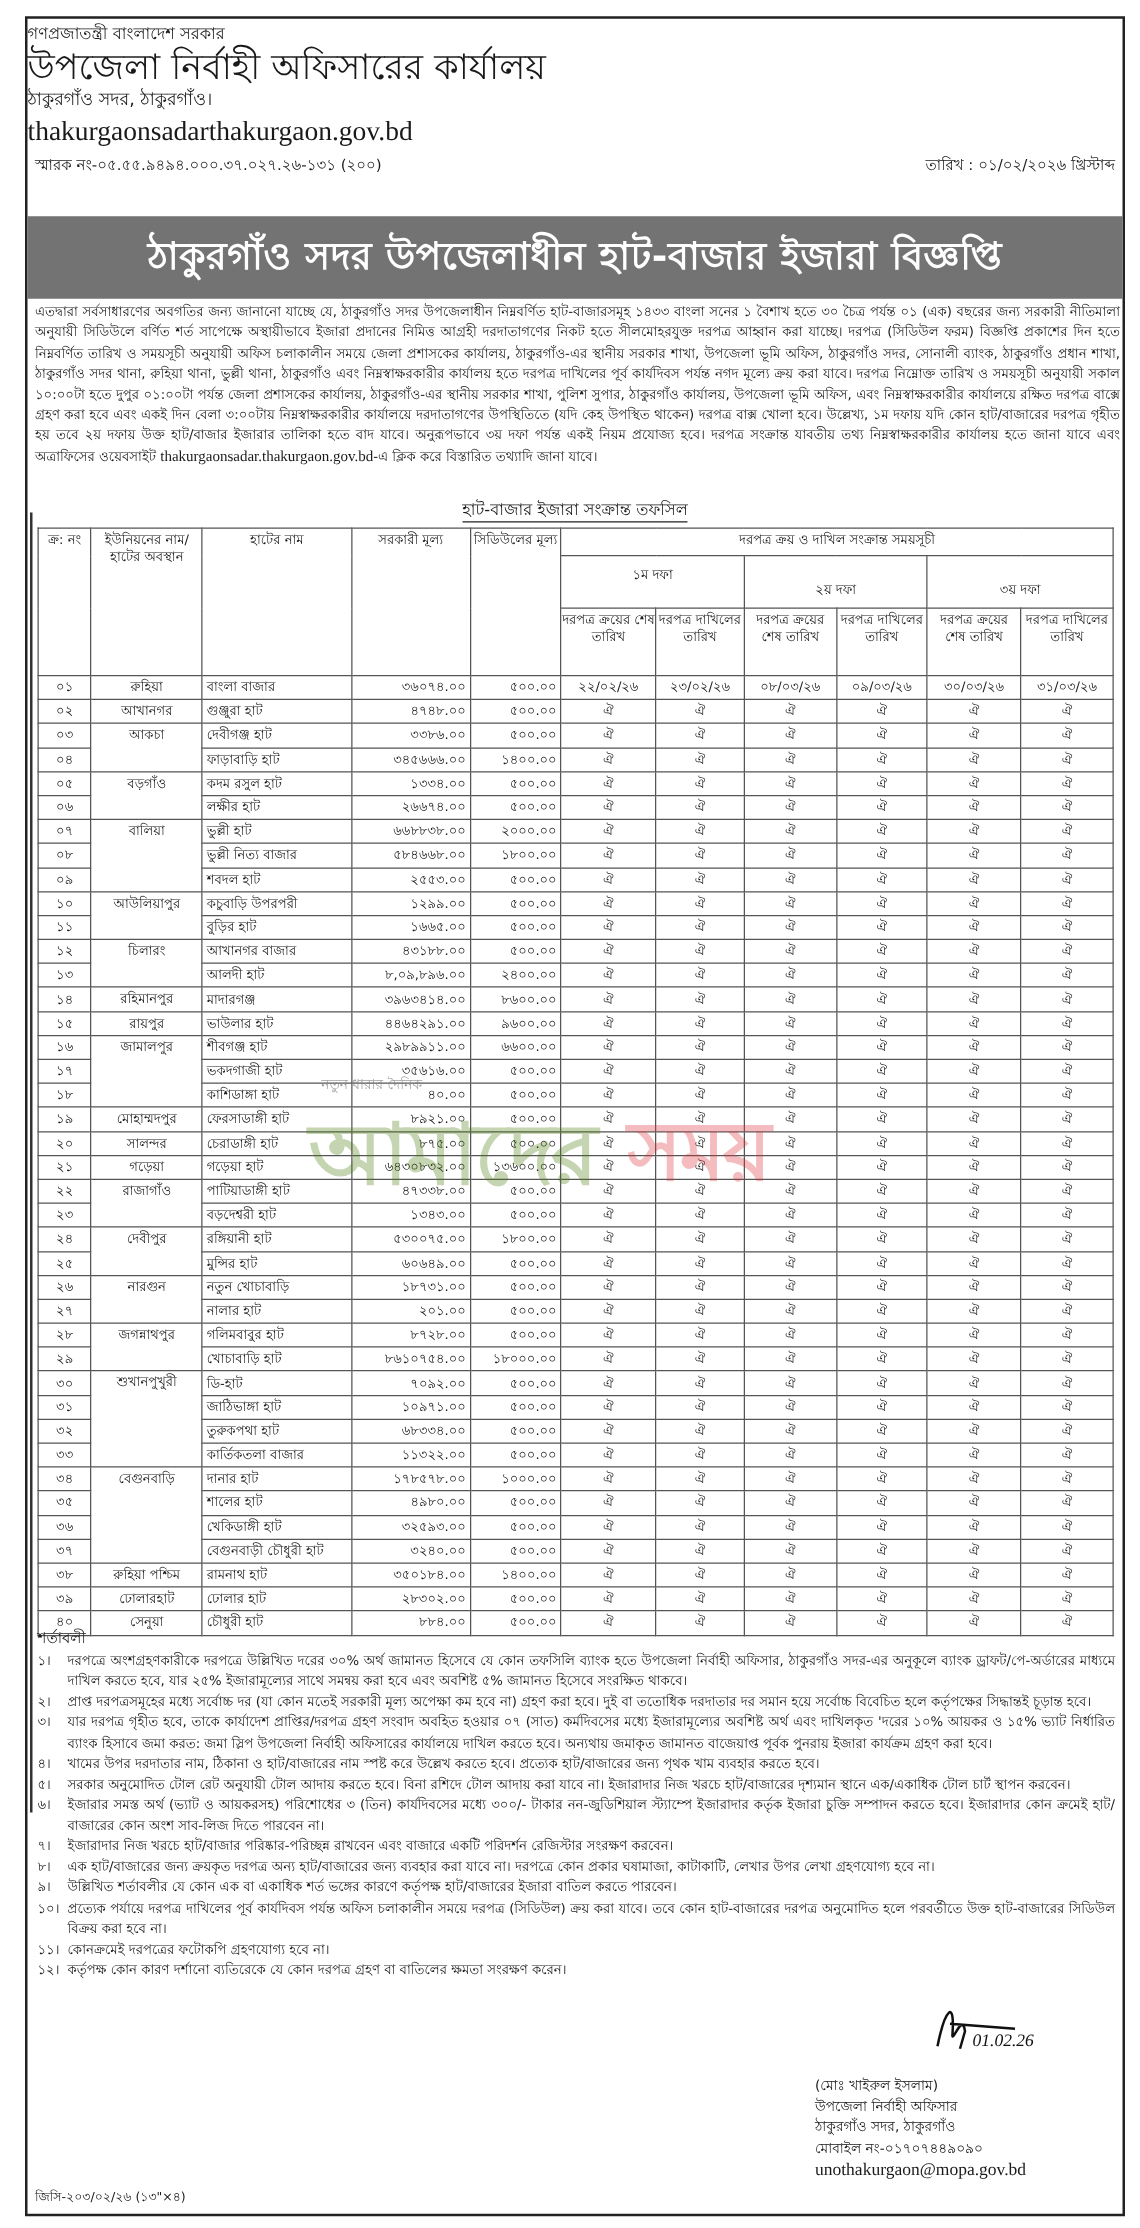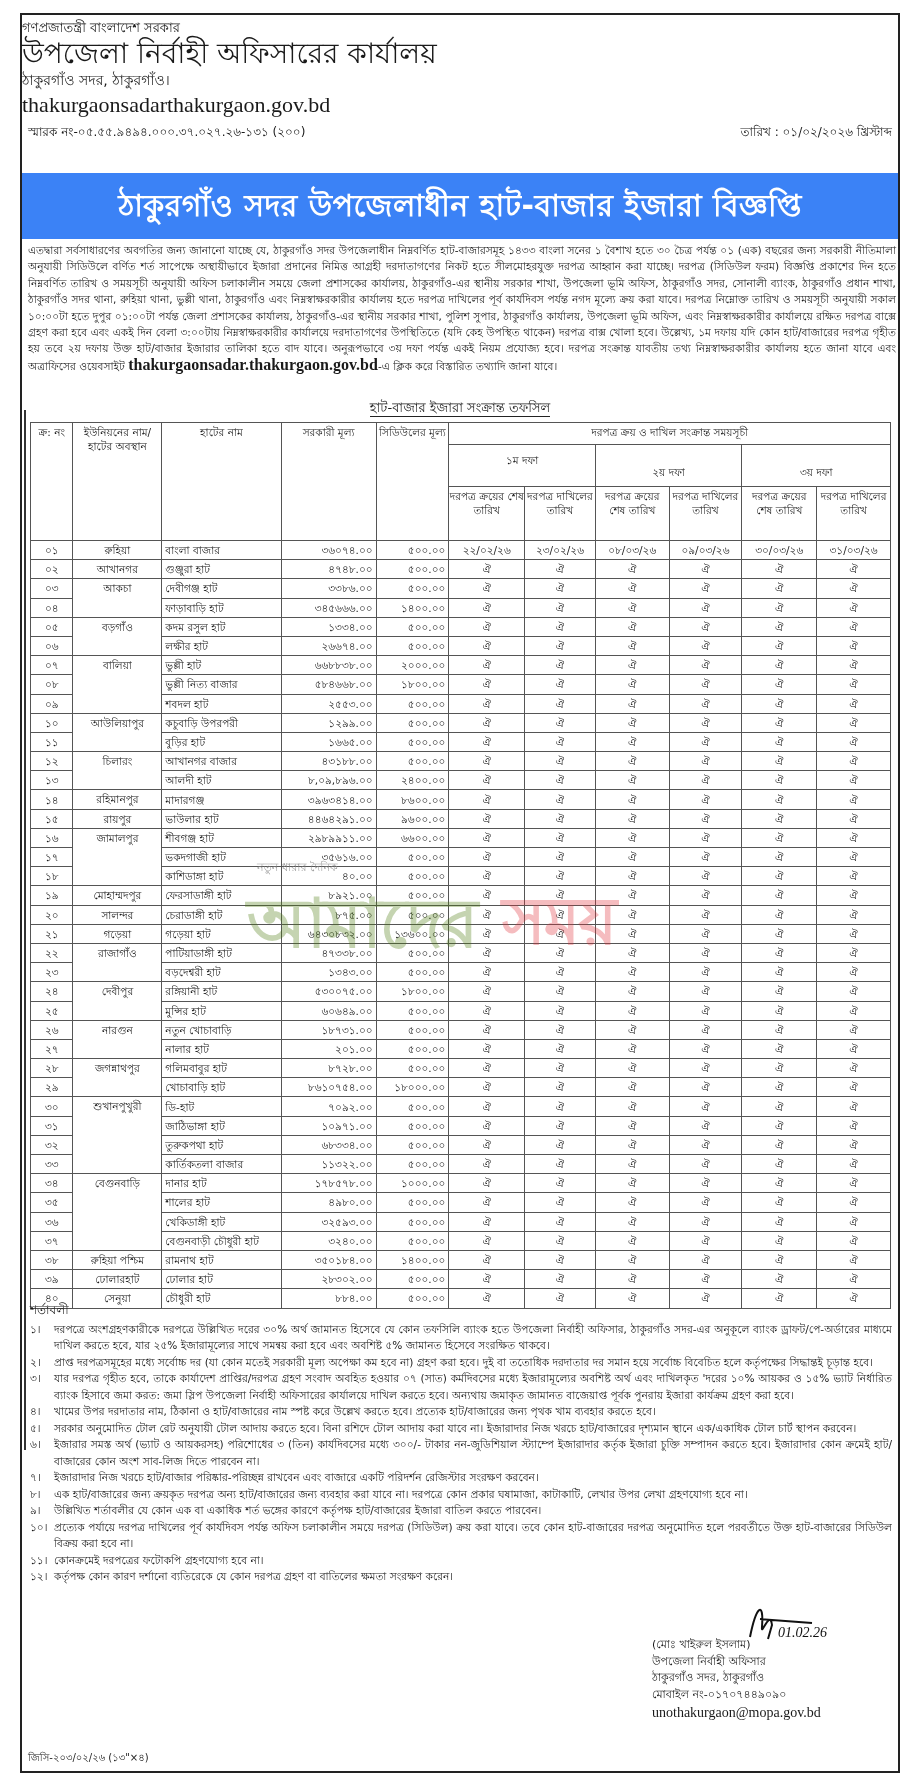--- a/index.html
+++ b/index.html
@@ -9,24 +9,24 @@
   .page { position: absolute; left: 20px; top: 13px; width: 880px; height: 1760px; border: 2px solid #222; background: #fff; }
   .left-rule { position: absolute; left: 2px; top: 395px; width: 2px; height: 1040px; background: #333; }
 
   .hdr { padding-top: 2px; }
   .hdr .gov { font-size: 13px; line-height: 22px; }
   .hdr .office { font-size: 28px; font-weight: normal; line-height: 30px; }
   .hdr .loc { font-size: 14px; line-height: 22px; }
   .hdr .site { font-family: "Liberation Serif", serif; font-size: 22px; line-height: 28px; }
   .refrow { display: flex; justify-content: space-between; padding: 4px 6px 0 6px; font-size: 12px; height: 24px; }
 
-  .banner { position: absolute; left: 0; top: 158px; width: 876px; height: 66px; background: #3b82f6; color: #fff; text-align: center; font-size: 30px; line-height: 66px; font-weight: bold; letter-spacing: 0.5px; }
+  .banner { position: absolute; left: 0; top: 158px; width: 876px; height: 66px; background: #737373; color: #fff; text-align: center; font-size: 30px; line-height: 66px; font-weight: bold; letter-spacing: 0.5px; }
 
   .intro { position: absolute; left: 6px; top: 227px; width: 868px; font-size: 10.6px; line-height: 16.4px; text-align: justify; }
-  .intro .url { font-family: "Liberation Serif", serif; font-size: 16px; font-weight: bold; }
+  .intro .url { font-family: "Liberation Serif", serif; font-size: 12px; }
 
   .tbl-title { position: absolute; left: 0; top: 383px; width: 876px; text-align: center; font-size: 13px; }
   .tbl-title span { border-bottom: 1px solid #222; padding-bottom: 1px; }
 
   table.grid { position: absolute; left: 8px; top: 407px; width: 861px; border-collapse: collapse; font-size: 10.5px; table-layout: fixed; }
   table.grid th, table.grid td { border: 1px solid #555; }
   table.grid th { font-weight: normal; vertical-align: top; padding-top: 2px; text-align: center; line-height: 14px; }
   table.grid td { height: 19.2px; line-height: 18px; padding: 0 3px; white-space: nowrap; overflow: hidden; }
   td.c { text-align: center; }
   td.r { text-align: right; }
@@ -40,21 +40,21 @@
 
   .terms { position: absolute; left: 8px; top: 1287px; width: 862px; font-size: 10.6px; line-height: 16.5px; }
   .terms .head { font-size: 12px; margin-bottom: 2px; }
   .term { display: flex; }
   .term .num { width: 24px; flex: none; }
   .term .txt { flex: 1; text-align: justify; }
 
   .sig { position: absolute; left: 630px; top: 1622px; width: 230px; text-align: left; font-size: 11px; line-height: 16.5px; }
   .sig-mark { position: absolute; left: 90px; top: -40px; width: 90px; height: 46px; }
   .sig .email { font-family: "Liberation Serif", serif; font-size: 14px; line-height: 20px; }
-  .sig .name { margin-top: 0; }
+  .sig .name { margin-top: 24px; }
   .footer-code { position: absolute; left: 6px; top: 1735px; font-size: 10px; }
 </style>
 </head>
 <body>
 
 <div class="page">
   <div class="left-rule"></div>
 
   <div class="hdr">
     <div class="gov">গণপ্রজাতন্ত্রী বাংলাদেশ সরকার</div>

